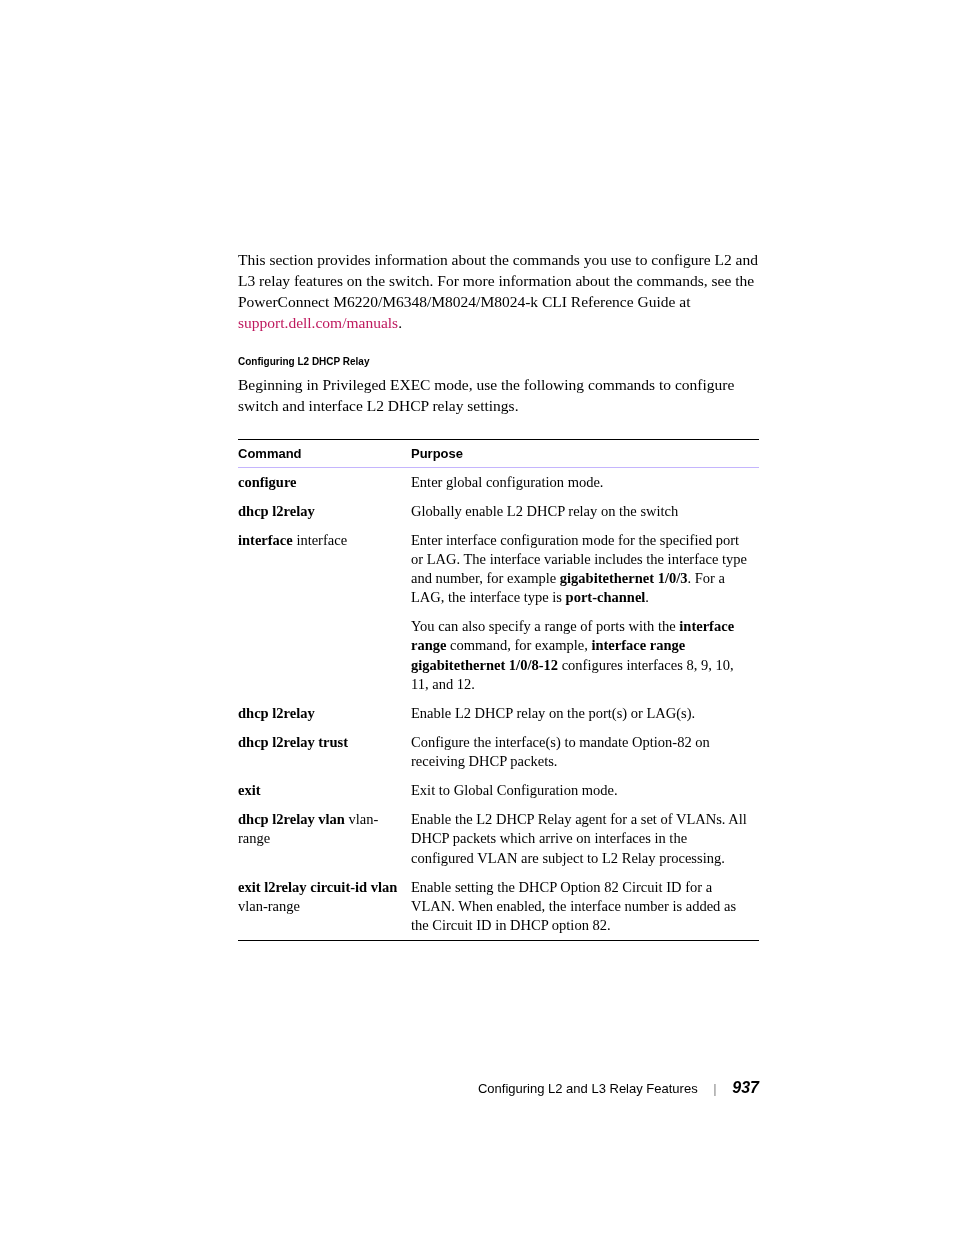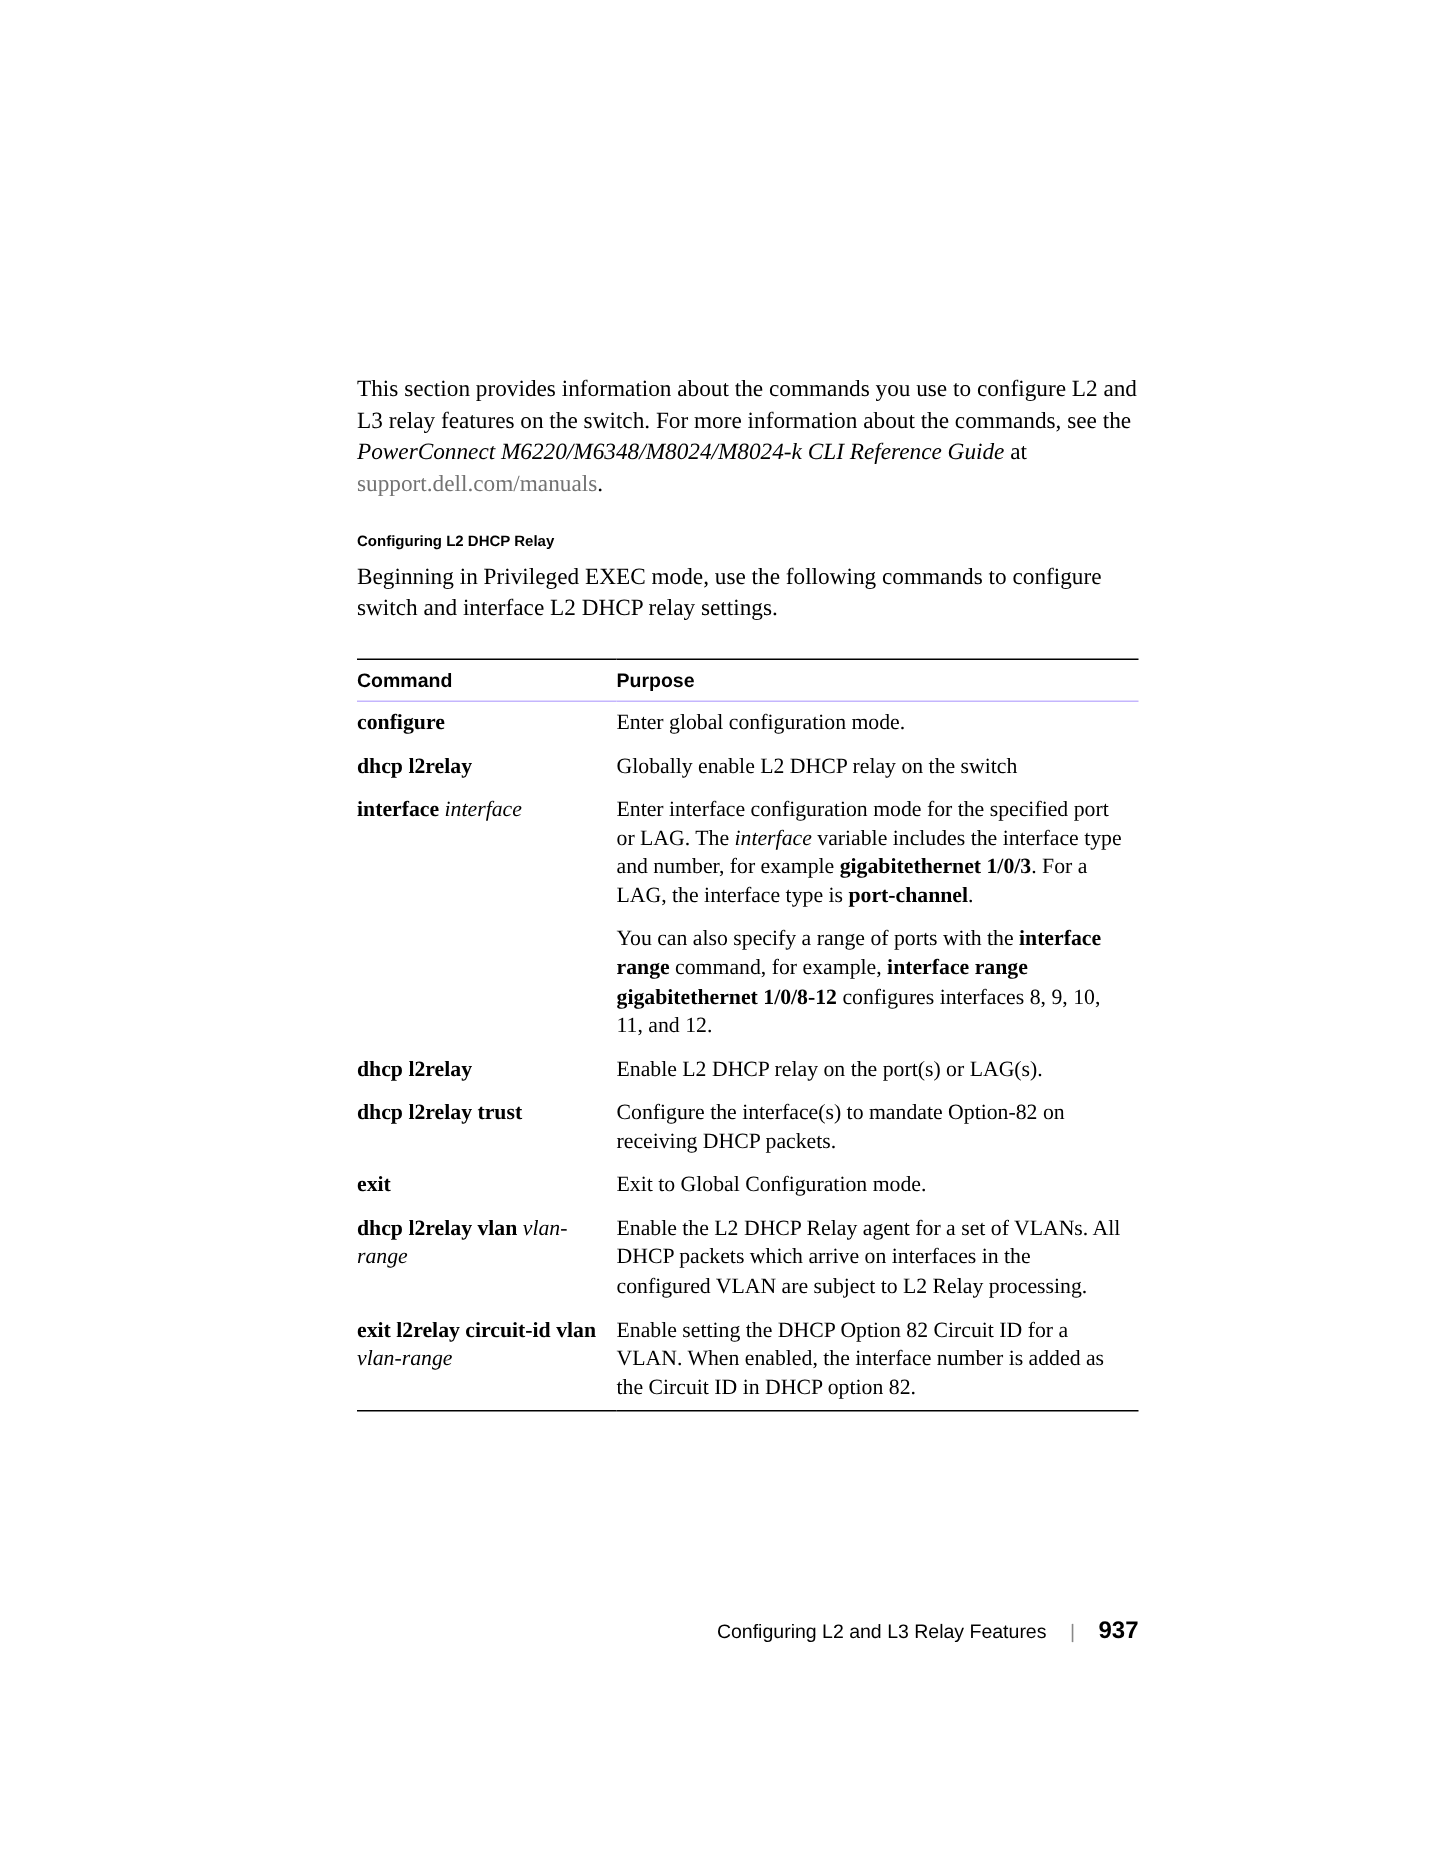--- a/index.html
+++ b/index.html
@@ -20,22 +20,22 @@
     font-weight: bold;
     font-size: 27px;
     margin: 0 0 14px 0;
     letter-spacing: 0px;
   }
   .intro {
     font-size: 15.5px;
     line-height: 1.35;
     margin: 0 0 22px 0;
   }
-  .italic { font-style: italic; }
-  .link { color: #737373; }
+  .italic { }
+  .link { color: #be185d; }
   .h2 {
     font-family: Arial, Helvetica, sans-serif;
     font-weight: bold;
     font-size: 10px;
     margin: 0 0 8px 0;
   }
   .sub {
     font-size: 15.5px;
     line-height: 1.35;
     margin: 0 0 22px 0;
@@ -73,20 +73,21 @@
     font-family: Arial, Helvetica, sans-serif;
   }
   .footer .sep {
     display: inline-block;
     padding: 0 12px;
     color: #888;
   }
   .footer .pg {
     font-weight: bold;
     font-size: 16px;
+    font-style: italic;
   }
 </style>
 </head>
 <body>
 
 <div class="page">
 
 
   <p class="intro">
     <span>This section provides information about the commands you use to configure L2 and L3 relay features on the switch. For more information about the commands, see the </span><span class="italic">PowerConnect M6220/M6348/M8024/M8024-k CLI Reference Guide</span><span> at </span><span class="link">support.dell.com/manuals</span><span>.</span>

